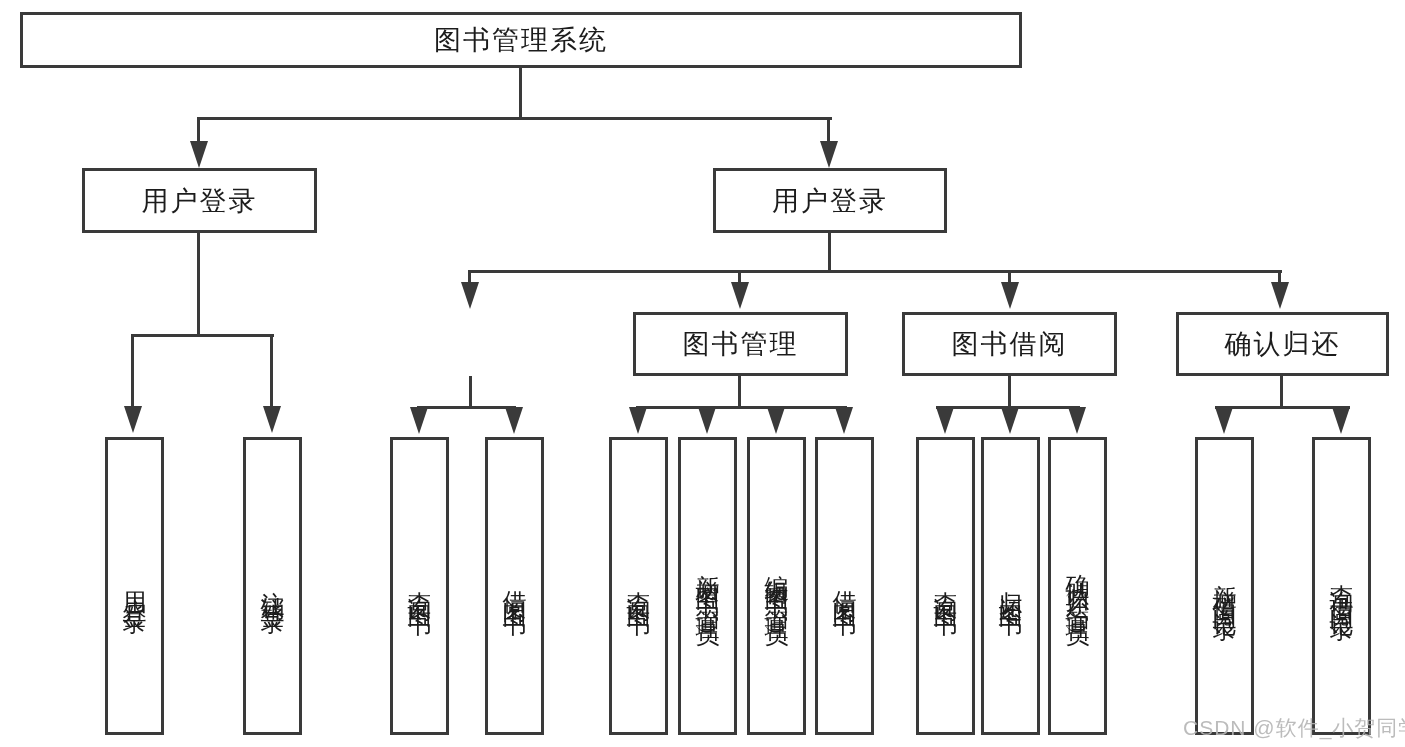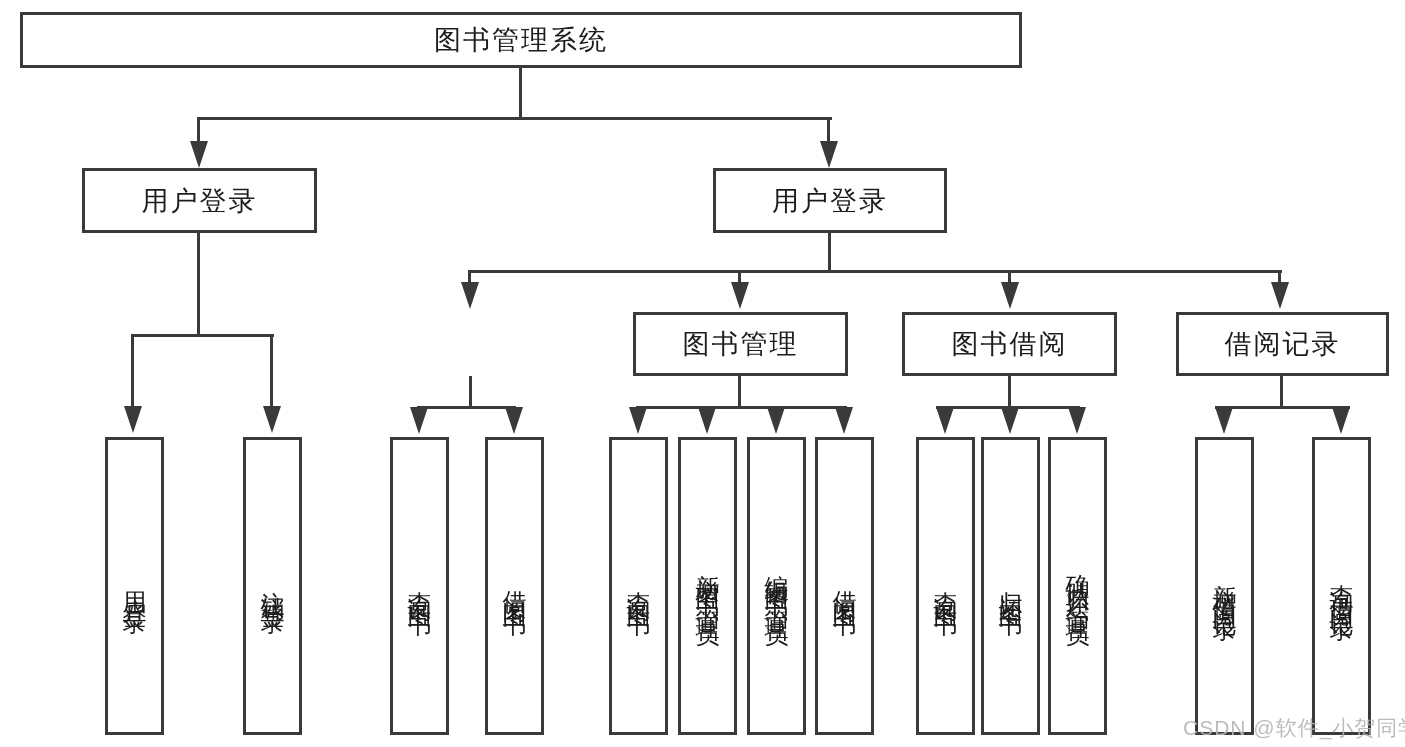--- a/index.html
+++ b/index.html
@@ -90,21 +90,21 @@
     <span class="label">用户登录</span>
   </div>
 
   <div class="node h" style="left:633px;top:312px;width:215px;height:64px">
     <span class="label">图书管理</span>
   </div>
   <div class="node h" style="left:902px;top:312px;width:215px;height:64px">
     <span class="label">图书借阅</span>
   </div>
   <div class="node h" style="left:1176px;top:312px;width:213px;height:64px">
-    <span class="label">借阅记录</span>
+    <span class="label">确认归还</span>
   </div>
 
   <div class="node v" style="left:105px;top:437px;width:59px;height:298px">
     <span class="label">用户登录</span>
   </div>
   <div class="node v" style="left:243px;top:437px;width:59px;height:298px">
     <span class="label">注销登录</span>
   </div>
 
   <div class="node v" style="left:390px;top:437px;width:59px;height:298px">

